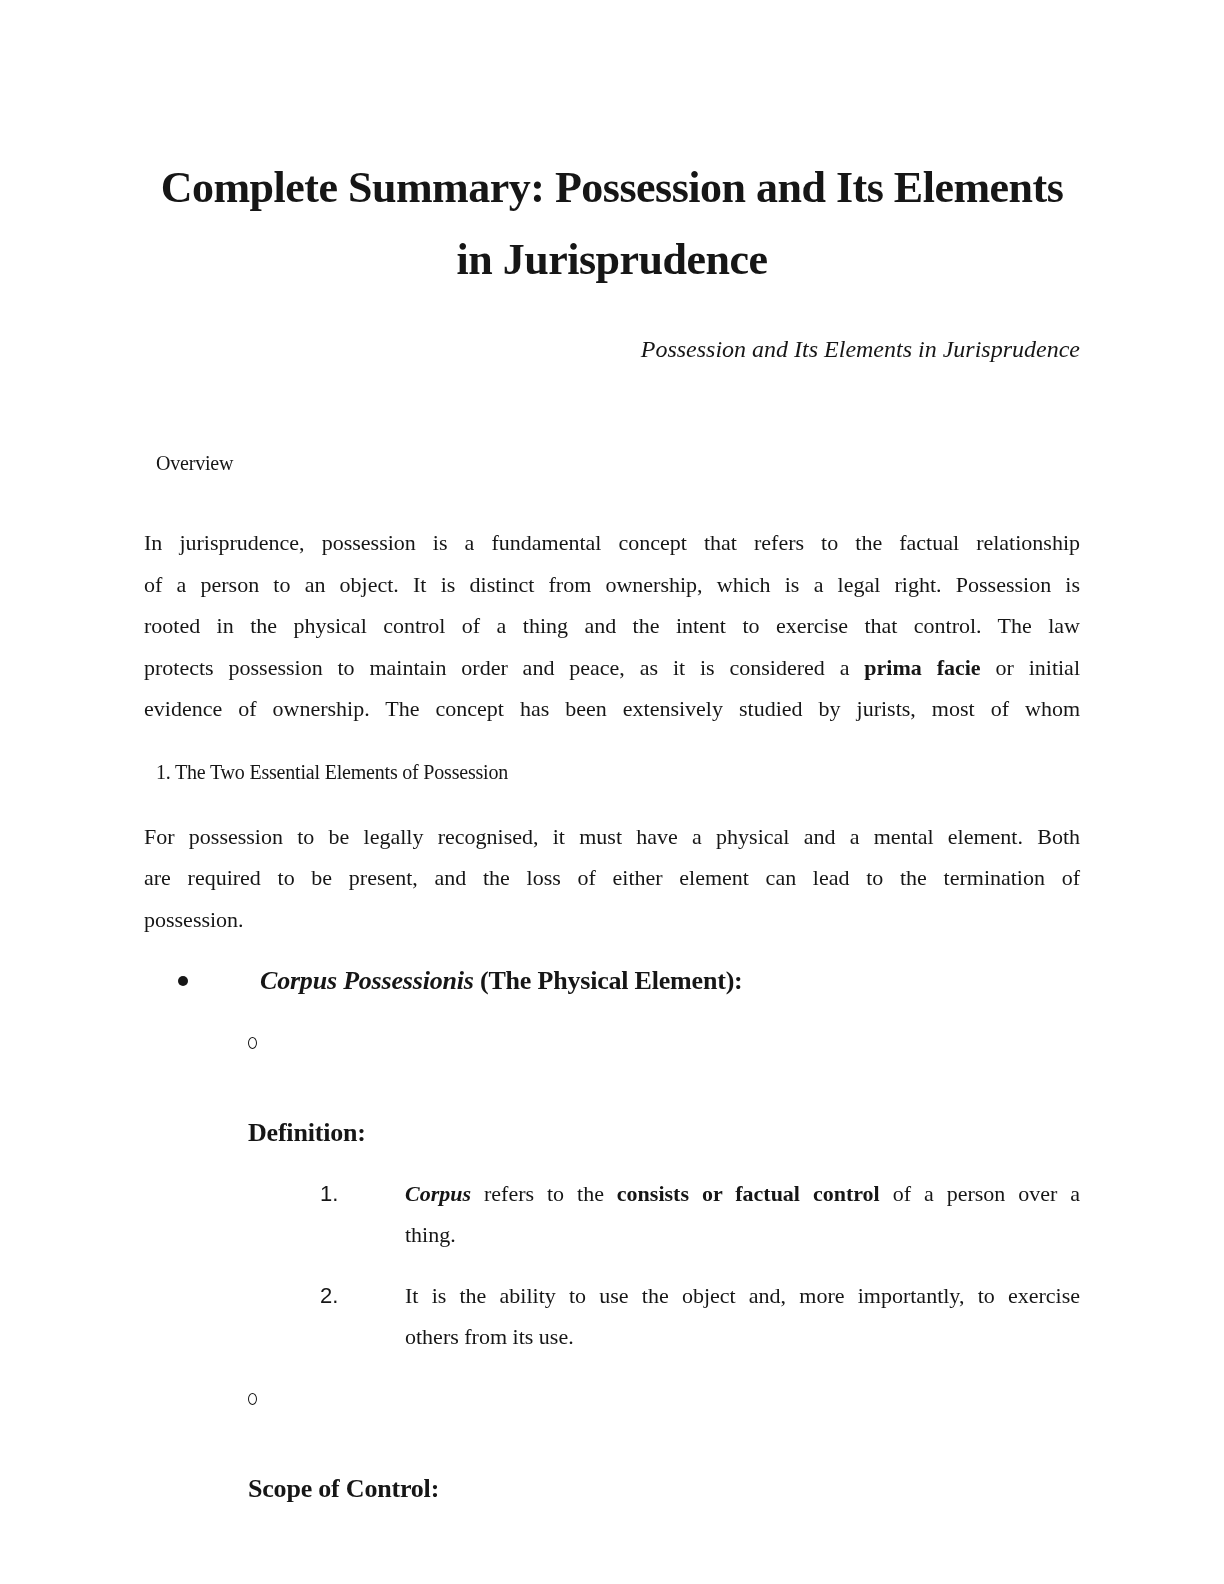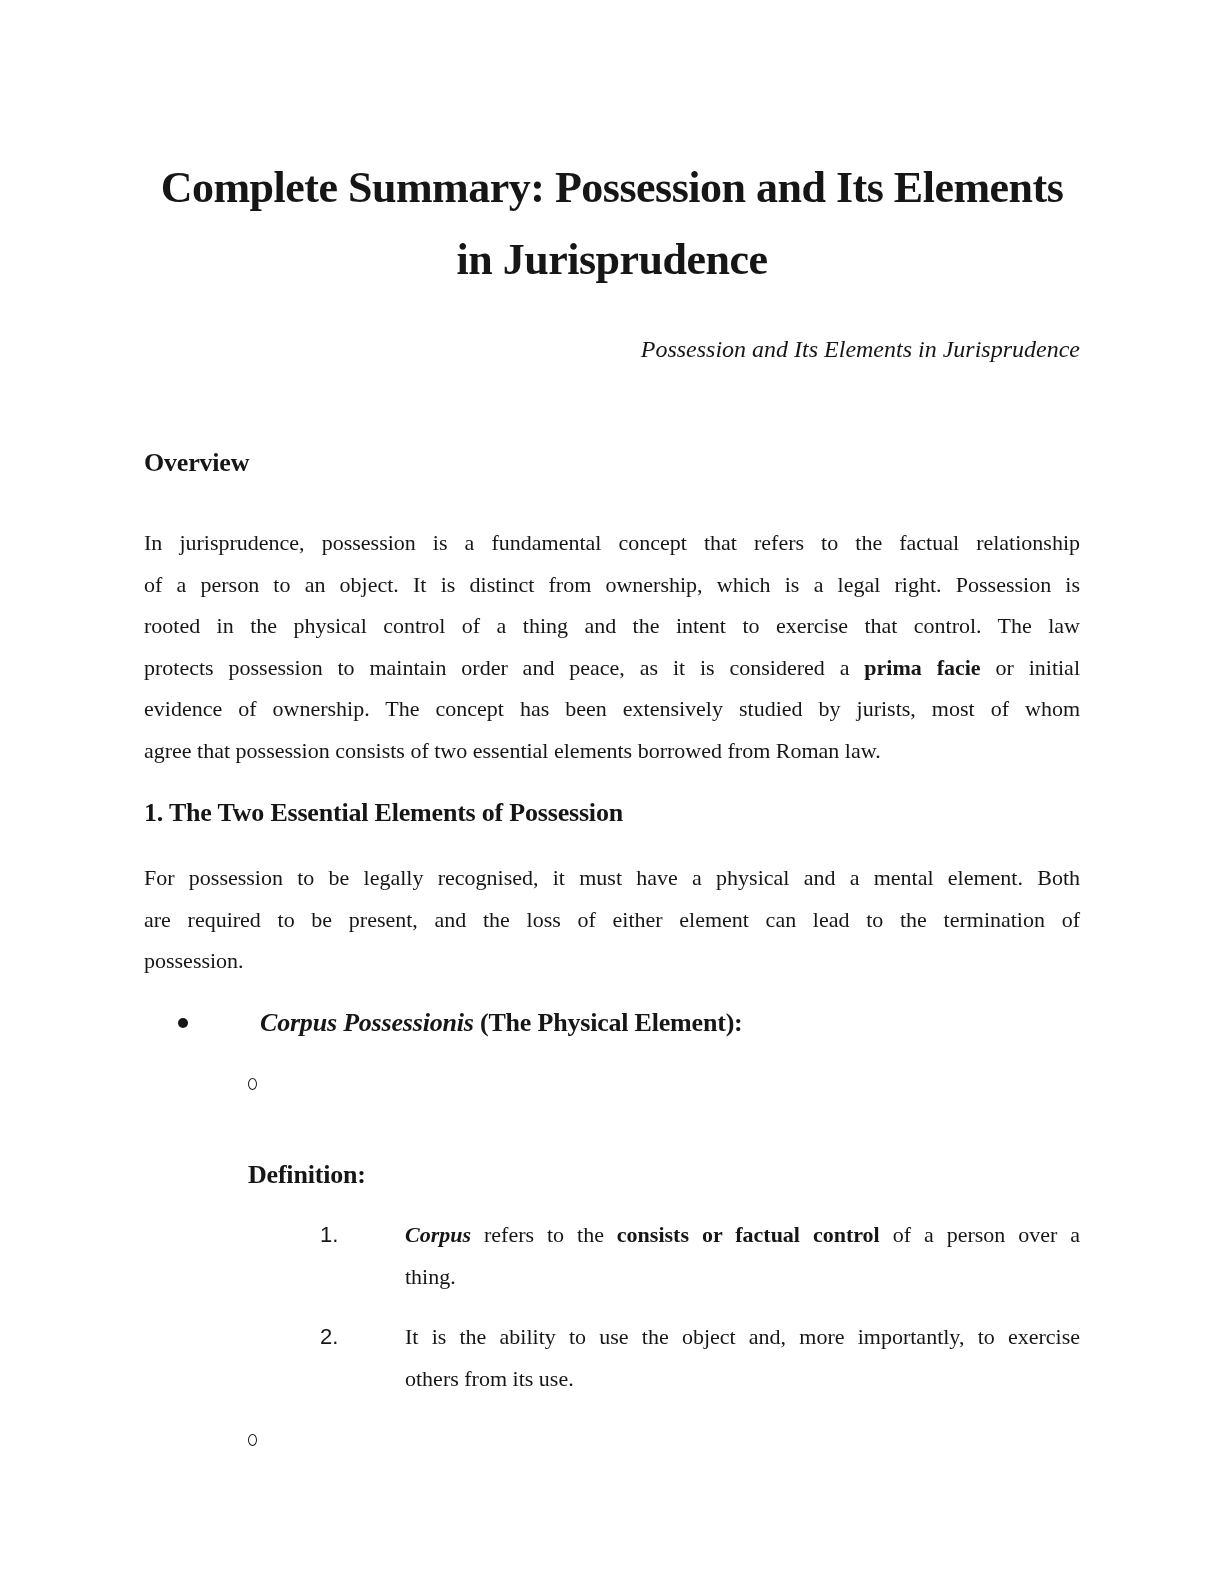--- a/index.html
+++ b/index.html
@@ -28,24 +28,24 @@
   
   .subtitle{
     margin:36px 0 0 0;
     text-align:right;
     font-style:italic;
     font-size:24px;
     line-height:34px;
   }
   
   .h2{
-    margin:0;
-    font-size:26px;
+    margin:12px;
+    font-size:20px;
     line-height:40px;
-    font-weight:700;
+    font-weight:400;
     letter-spacing:-0.2px;
   }
   .h2.ov{margin-top:77px;}
   .h2.s1{margin-top:22px;}
   
   .para{font-size:22px;line-height:41.5px;}
   .para.p1{margin-top:39px;}
   .para.p2{margin-top:24px;}
   .line{text-align:justify;text-align-last:justify;}
   .line.last{text-align-last:left;}
@@ -88,21 +88,20 @@
   <p class="subtitle">Possession and Its Elements in Jurisprudence</p>
 
   <h2 class="h2 ov">Overview</h2>
 
   <div class="para p1">
       <div class="line"><span>In jurisprudence, possession is a fundamental concept that refers to the factual relationship</span></div>
       <div class="line"><span>of a person to an object. It is distinct from ownership, which is a legal right. Possession is</span></div>
       <div class="line"><span>rooted in the physical control of a thing and the intent to exercise that control. The law</span></div>
       <div class="line"><span>protects possession to maintain order and peace, as it is considered a </span><span class="sg-b">prima facie</span><span> or initial</span></div>
       <div class="line"><span>evidence of ownership. The concept has been extensively studied by jurists, most of whom</span></div>
-      <div class="line last"><span>agree that possession consists of two essential elements borrowed from Roman law.</span></div>
     </div>
 
   <h2 class="h2 s1">1. The Two Essential Elements of Possession</h2>
 
   <div class="para p2">
       <div class="line"><span>For possession to be legally recognised, it must have a physical and a mental element. Both</span></div>
       <div class="line"><span>are required to be present, and the loss of either element can lead to the termination of</span></div>
       <div class="line last"><span>possession.</span></div>
     </div>
 

